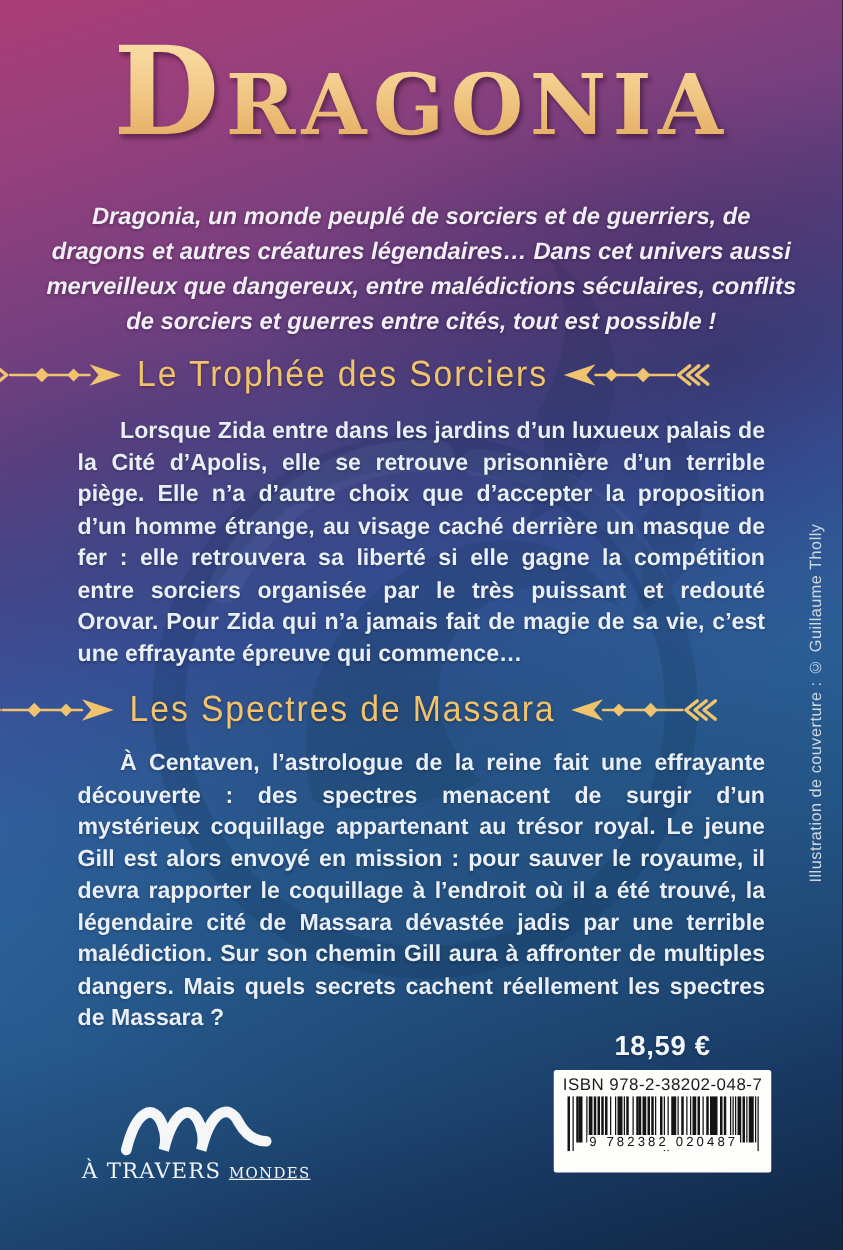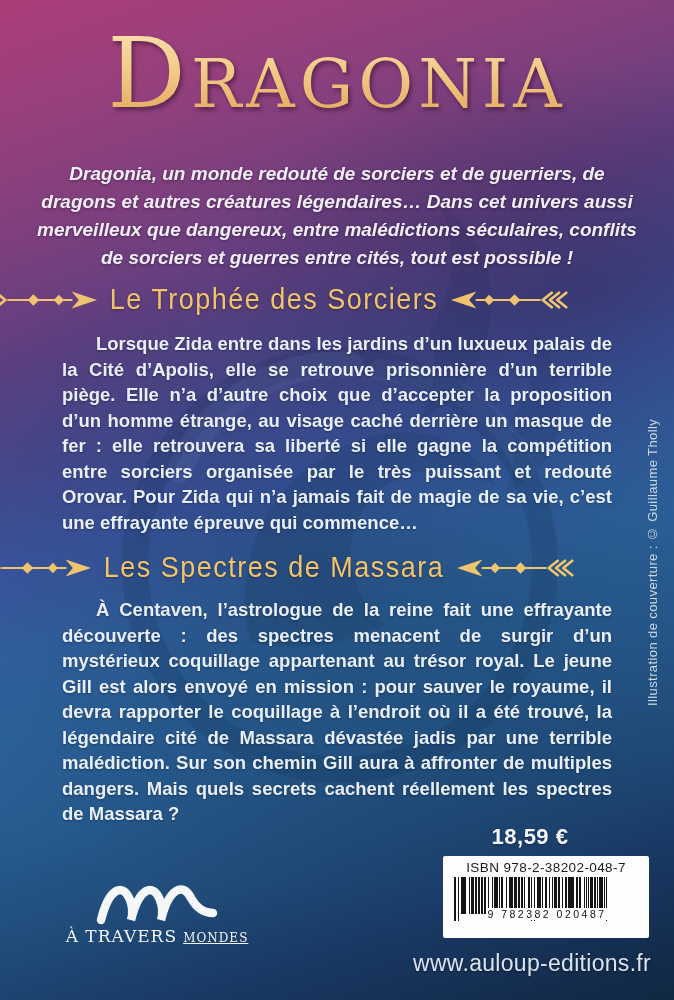--- a/index.html
+++ b/index.html
@@ -13,21 +13,21 @@
         #aa3d78 0%, #98407c 10%, #7b3f7e 21%, #5d3f80 30%,
         #474a90 39%, #3c58a4 47%, #3363a4 54%, #2c629b 61%,
         #26598c 70%, #1f4a77 79%, #183761 88%, #132c4c 96%, #112842 100%);
   }
   
   .watermark{position:absolute;left:0;top:0;width:674px;height:1000px;pointer-events:none;}
   
   .title{
     position:absolute;top:16px;left:0;width:674px;text-align:center;
     font-family:"DejaVu Serif","Liberation Serif",serif;
-    font-size:67px;letter-spacing:5px;font-weight:400;
+    font-size:67px;letter-spacing:5px;font-weight:700;
     text-transform:uppercase;color:#f2c983;
     background:linear-gradient(180deg,#f9e0ab 10%,#f3cc8b 45%,#e2a55a 95%);
     -webkit-background-clip:text;background-clip:text;
     -webkit-text-fill-color:transparent;
     filter:drop-shadow(2px 3px 2px rgba(45,12,40,0.55));
   }
   .title::first-letter{font-size:98px;}
   
   .intro{
     position:absolute;top:160px;left:34px;width:606px;
@@ -65,21 +65,21 @@
     font-size:13px;letter-spacing:0.4px;color:#ccd7e2;
     display:flex;align-items:center;white-space:nowrap;
   }
   
   .price{
     position:absolute;top:824px;left:443px;width:174px;text-align:center;
     font-size:22px;font-weight:bold;color:#f4f8fc;letter-spacing:0.5px;
     text-shadow:0 1px 2px rgba(10,20,45,0.5);
   }
   .barcode{
-    position:absolute;top:856px;left:443px;width:206px;height:82px;
+    position:absolute;top:856px;left:443px;width:174px;height:82px;
     background:#fdfdfb;border-radius:2px;box-sizing:border-box;
     padding:3px 5px 2px;text-align:center;
   }
   .isbn{font-size:13.5px;color:#1c1c1c;letter-spacing:0.4px;line-height:17px;white-space:nowrap;}
   .bars{height:44px;margin-top:1px;overflow:hidden;text-align:left;padding-left:6px;}
   .bar{display:inline-block;height:37px;background:#141414;vertical-align:top;}
   .bar.tall{height:44px;}
   .bcd{font-size:10.5px;color:#111;letter-spacing:2.5px;line-height:11px;margin-top:-12px;
        text-align:center;padding-left:2px;background:transparent;position:relative;}
   .bcd span{background:#fdfdfb;padding:0 1px;}
@@ -107,21 +107,21 @@
     <circle cx="340" cy="565" r="205" fill="none" stroke="#0e2742" stroke-width="26" opacity="0.16"></circle>
     <path d="M250,640 C230,560 270,470 360,440 C420,420 470,440 495,485 C450,460 400,465 370,500 C340,535 345,590 385,625 C345,645 285,655 250,640 Z" fill="#0e2742" opacity="0.14"></path>
     <path d="M430,330 C460,280 455,240 440,205 C490,240 505,300 480,355 C465,390 440,410 420,420 C435,390 440,360 430,330 Z" fill="#0e2742" opacity="0.13"></path>
     <path d="M510,420 C535,390 540,360 532,330 C565,365 570,420 545,460 C535,475 520,488 505,495 C515,470 518,445 510,420 Z" fill="#0e2742" opacity="0.11"></path>
     <path d="M180,470 C210,400 280,360 350,365" fill="none" stroke="#7fa8d9" stroke-width="26" opacity="0.10" stroke-linecap="round"></path>
     <path d="M380,370 C450,375 505,415 525,470" fill="none" stroke="#7fa8d9" stroke-width="22" opacity="0.08" stroke-linecap="round"></path>
   </svg>
 
   <div class="title">Dragonia</div>
 
-  <div class="intro">Dragonia, un monde redouté de sorciers et de guerriers, de dragons et autres créatures légendaires… Dans cet univers aussi merveilleux que dangereux, entre malédictions séculaires, conflits de sorciers et guerres entre cités, tout est possible !</div>
+  <div class="intro">Dragonia, un monde peuplé de sorciers et de guerriers, de dragons et autres créatures légendaires… Dans cet univers aussi merveilleux que dangereux, entre malédictions séculaires, conflits de sorciers et guerres entre cités, tout est possible !</div>
 
   <div class="heading-row h1">
     <svg class="orn" width="118" height="24" viewBox="0 0 130 26">
       <g stroke="#f0c46e" fill="none" stroke-width="3" stroke-linecap="round" stroke-linejoin="round">
         <path d="M3,5 L13,13 L3,21"></path>
           <path d="M11,5 L21,13 L11,21"></path>
           <path d="M19,5 L29,13 L19,21"></path>
         <path d="M32,13 L102,13" stroke-width="2.2"></path>
       </g>
       <rect x="-4.5" y="-4.5" width="9" height="9" fill="#f0c46e" transform="translate(60,13) rotate(45)"></rect>
@@ -185,15 +185,14 @@
   <div class="publisher">
     <svg width="124" height="52" viewBox="0 0 124 52">
       <path d="M6,44 C14,12 28,6 35,24 C38,32 38,38 36,44 C44,12 58,6 65,24 C68,32 68,38 66,44 C74,12 88,6 96,22 C101,31 108,37 118,37" fill="none" stroke="#f4f6f8" stroke-width="8.5" stroke-linecap="round"></path>
     </svg>
     <div class="pub-name">
       <span class="pub-prefix">À TRAVERS</span>
       <span class="pub-suffix">MONDES</span>
     </div>
   </div>
 
-  <div class="url">www.auloup-editions.fr</div>
 
 </div>
 
 </body></html>

